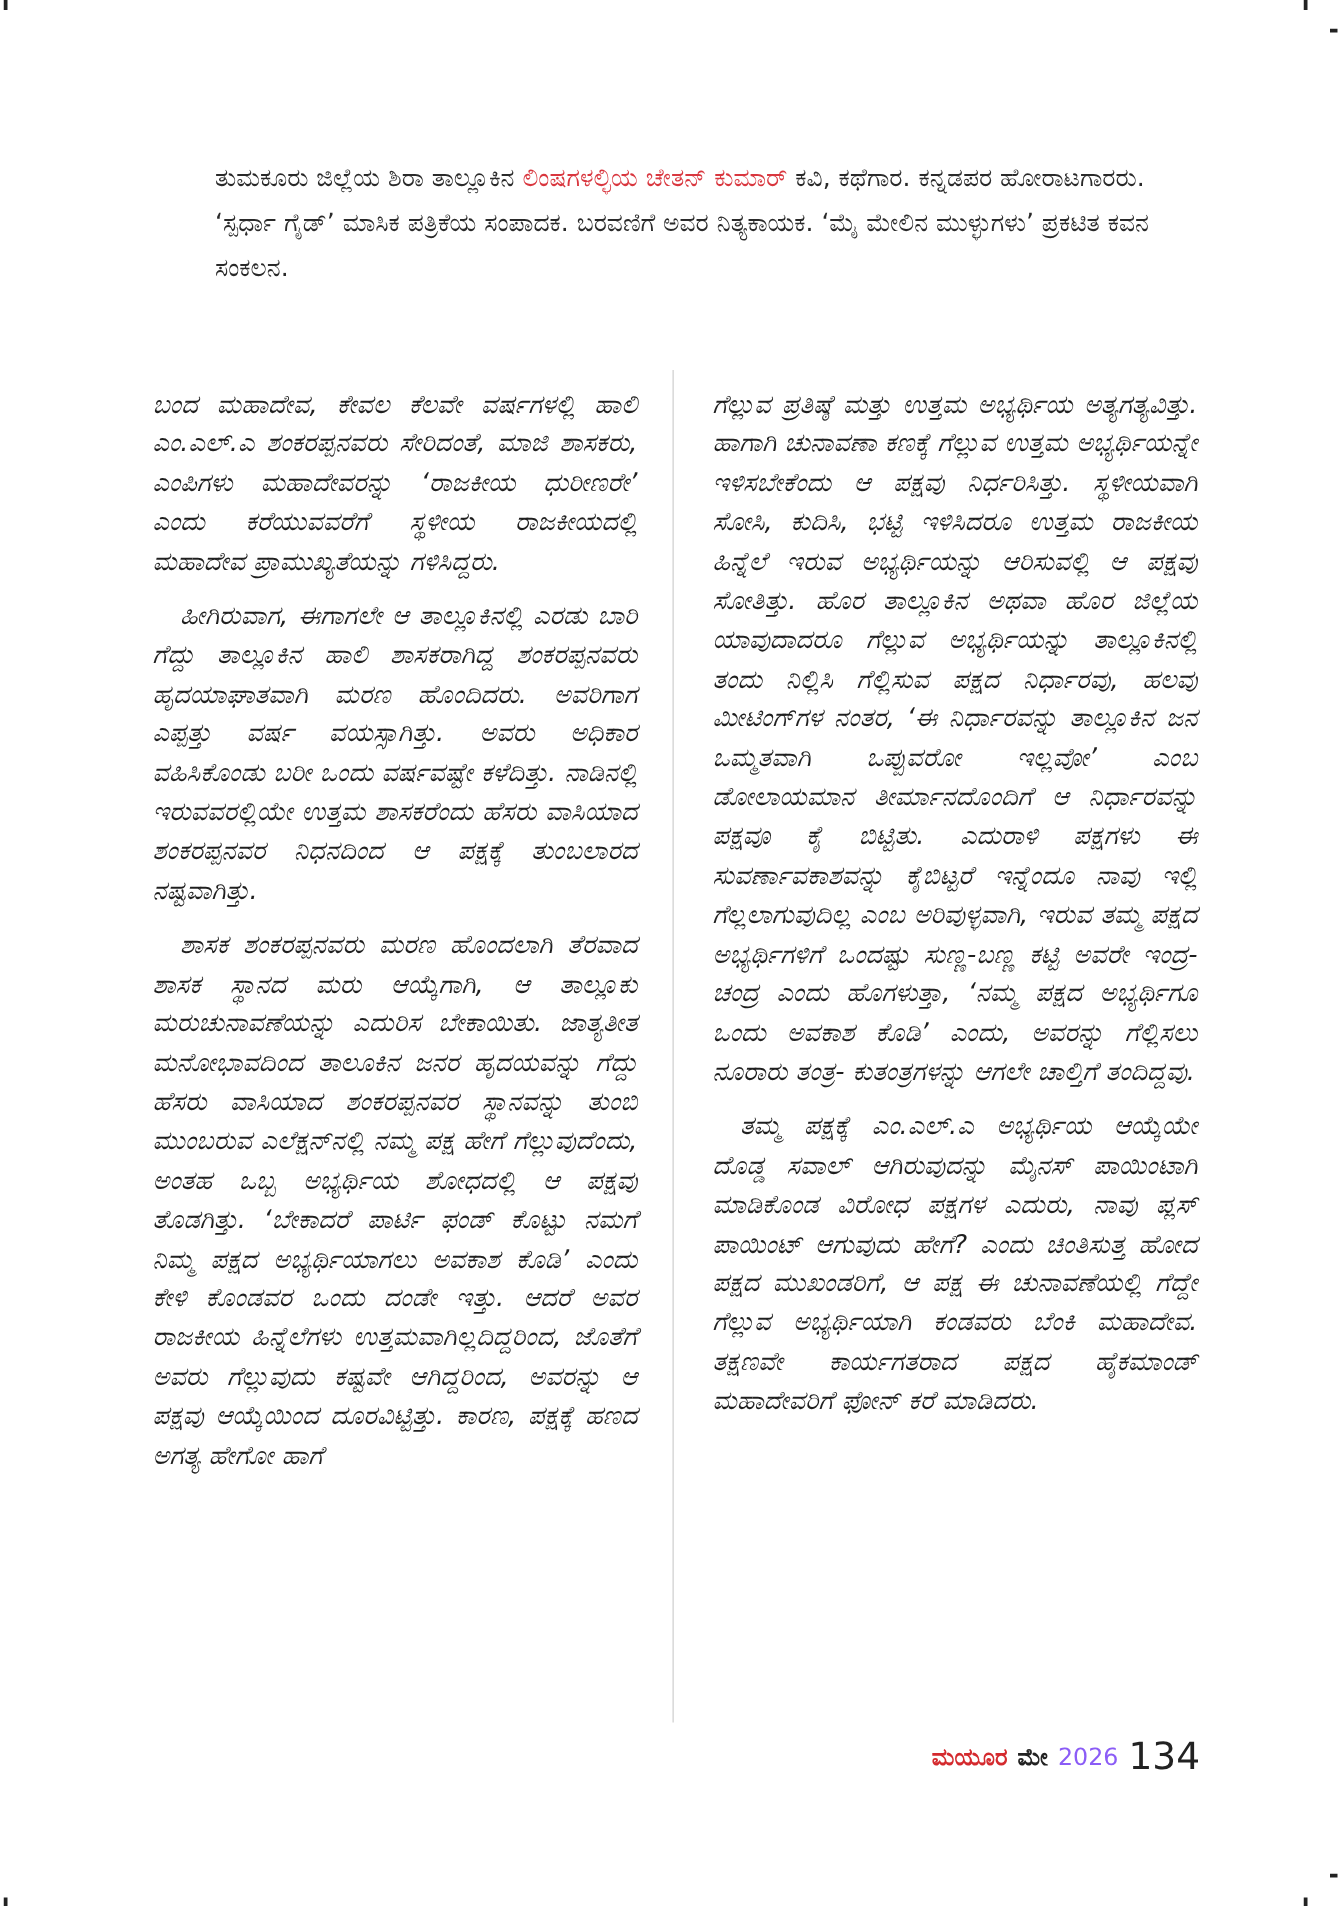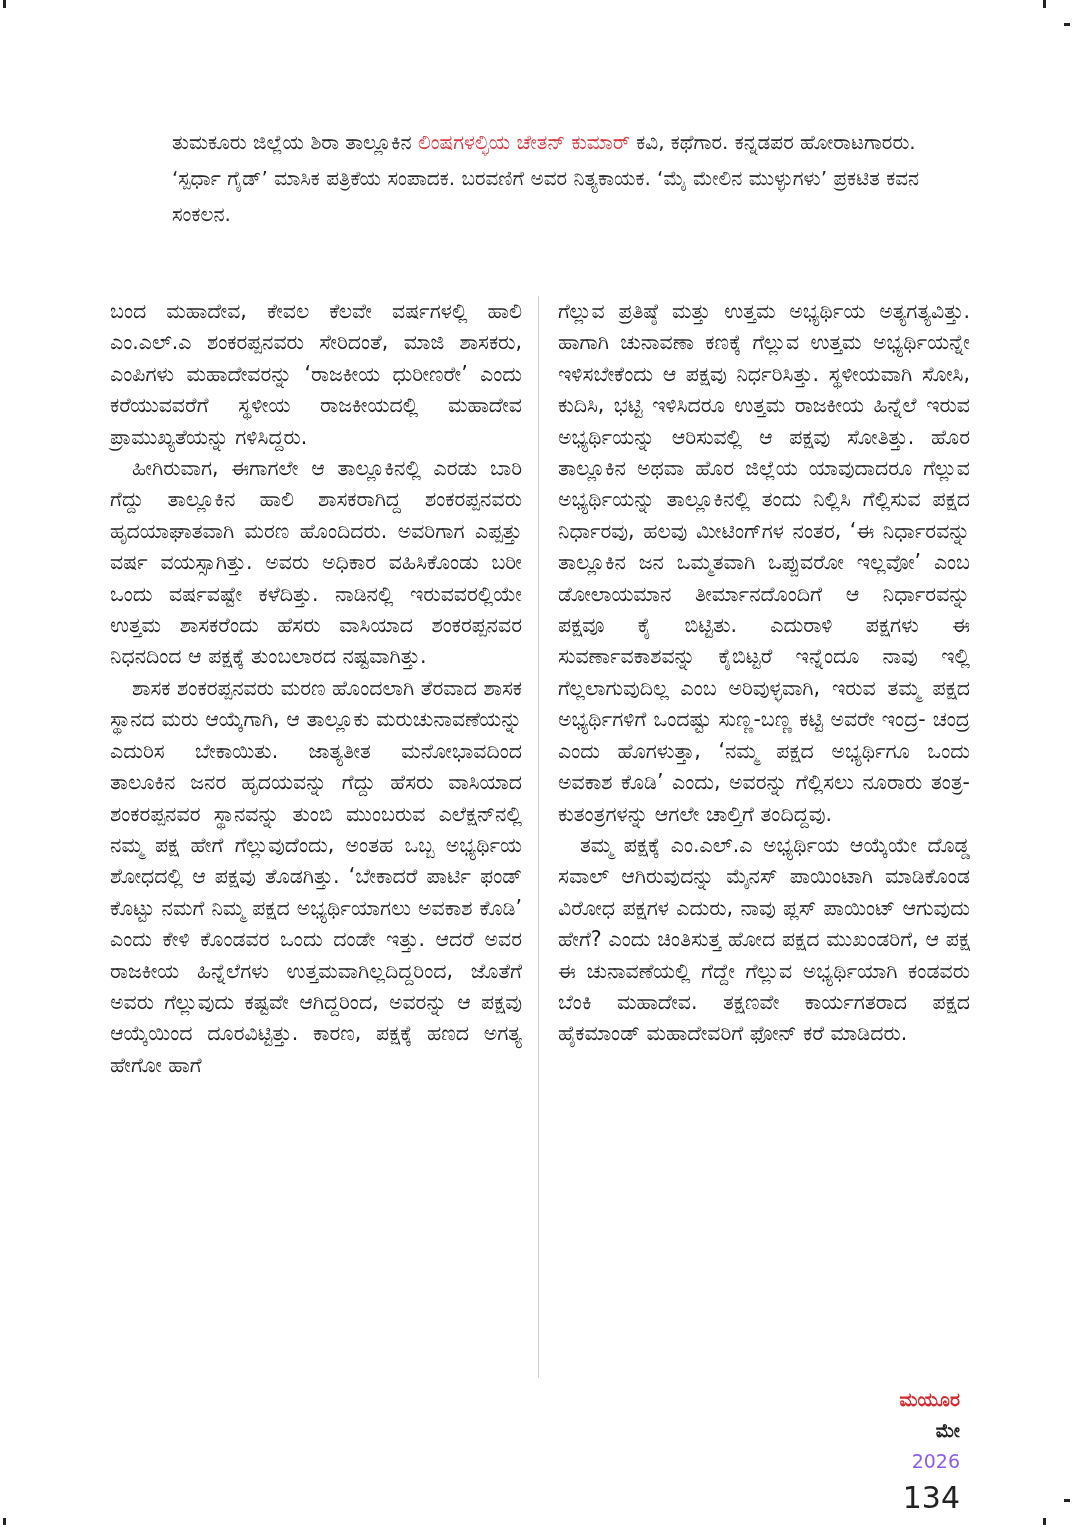--- a/index.html
+++ b/index.html
@@ -13,29 +13,29 @@
     font-size: 20px; line-height: 36px; color: #2a2a2a;
   }
   .bio .name { color: #d9373f; }
   .col {
     position: absolute; top: 296px; width: 412px;
     font-size: 20.5px; line-height: 31.4px; color: #1f1f1f;
     text-align: justify;
   }
   .col.left { left: 110px; }
   .col.right { left: 558px; }
-  .col p { margin: 0; }
+  .col p { margin: 12px; font-style: italic; }
   .col p.indent { text-indent: 22px; }
   .col .heading { text-align: center; font-weight: bold; }
   .rule {
     position: absolute; left: 538px; top: 296px; width: 1px; height: 1082px; background: #cfcfcf;
   }
   .footer {
     position: absolute; right: 112px; top: 1388px;
-    display: flex; align-items: flex-end; gap: 8px; flex-direction: column;
+    display: flex; align-items: center; gap: 8px;
   }
   .footer .brand { color: #d42a2e; font-weight: bold; font-size: 19px; }
   .footer .month { font-size: 19px; color: #222; font-weight: bold; }
   .footer .year { font-size: 19px; color: #8b5cf6; }
   .footer .page { font-size: 30px; color: #222; }
 </style>
 </head>
 <body>
 
 <div class="crop" style="left:3px;top:0;width:3px;height:8px;"></div>

